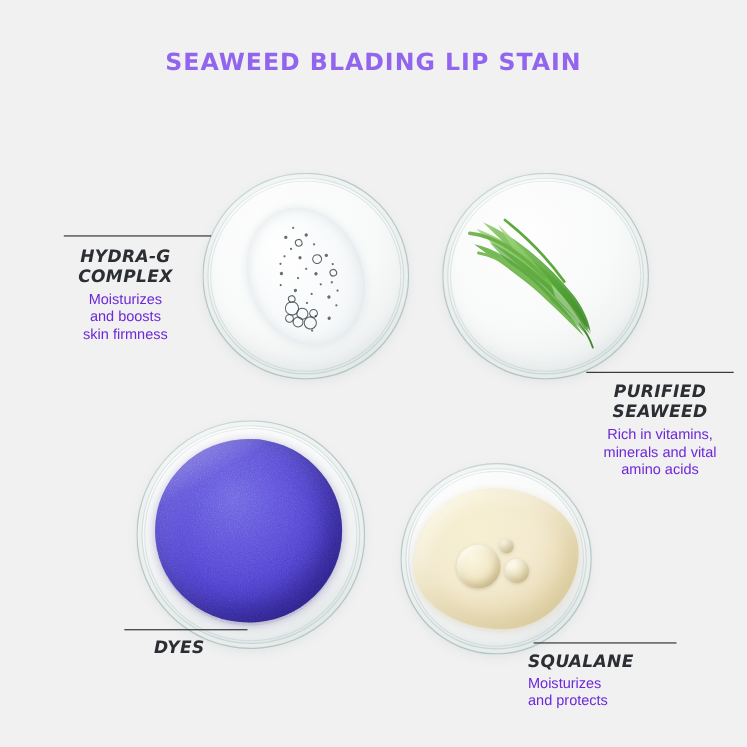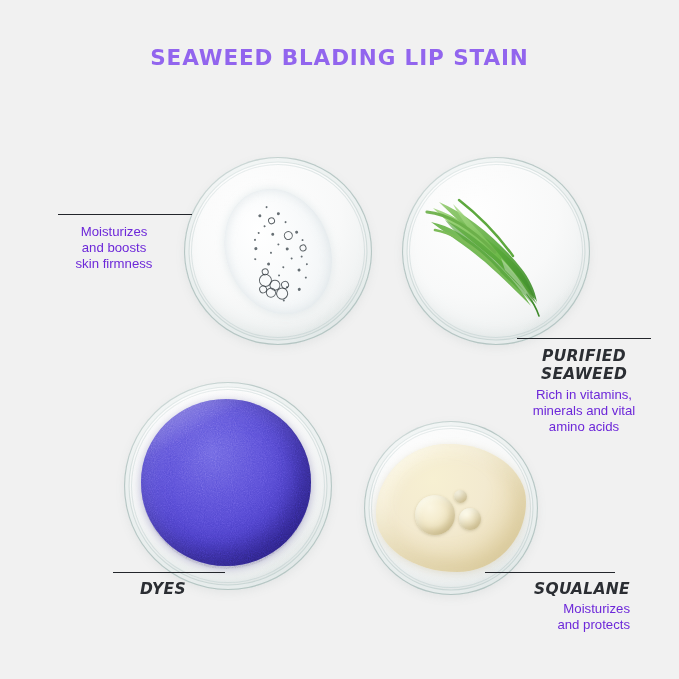--- a/index.html
+++ b/index.html
@@ -191,29 +191,29 @@
     color: #6d28d9;
     margin: 3px 0 0 0;
     white-space: pre-line;
   }
 
   
   #callout-hydra { left: 30px; top: 212px; width: 168px; text-align: center; }
   #callout-hydra .rule { left: 28px; top: 2px; width: 134px; }
   #callout-hydra .txt { margin-top: 12px; }
 
-  #callout-seaweed { left: 508px; top: 336px; width: 152px; text-align: center; }
+  #callout-seaweed { left: 524px; top: 336px; width: 152px; text-align: center; }
   #callout-seaweed .rule { left: 9px; top: 2px; width: 134px; }
   #callout-seaweed .txt { margin-top: 11px; }
 
   #callout-dyes { left: 96px; top: 570px; width: 134px; text-align: center; }
   #callout-dyes .rule { left: 17px; top: 2px; width: 112px; }
   #callout-dyes .txt { margin-top: 10px; }
 
-  #callout-squalane { left: 480px; top: 570px; width: 150px; text-align: right; }
+  #callout-squalane { left: 480px; top: 582px; width: 150px; text-align: left; }
   #callout-squalane .rule { left: 5px; top: 2px; width: 130px; }
   #callout-squalane .txt { margin-top: 10px; }
 </style>
 </head>
 <body>
 
 <div id="stage">
 
   <div class="title-brand">SEAWEED BLADING LIP STAIN</div>
 
@@ -318,20 +318,22 @@
         <span class="oil-drop" style="left:26%;top:40%;width:40px;height:40px;"></span>
         <span class="oil-drop" style="left:55%;top:50%;width:22px;height:22px;"></span>
         <span class="oil-drop" style="left:52%;top:36%;width:13px;height:13px;"></span>
       </div>
     </div>
   </div>
 
   <div class="callout" id="callout-hydra">
     <span class="rule"></span>
     <div class="txt">
+      <p class="label-title">HYDRA-G
+COMPLEX</p>
       <p class="label-desc">Moisturizes
 and boosts
 skin firmness</p>
     </div>
   </div>
 
   <div class="callout" id="callout-seaweed">
     <span class="rule"></span>
     <div class="txt">
       <p class="label-title">PURIFIED

